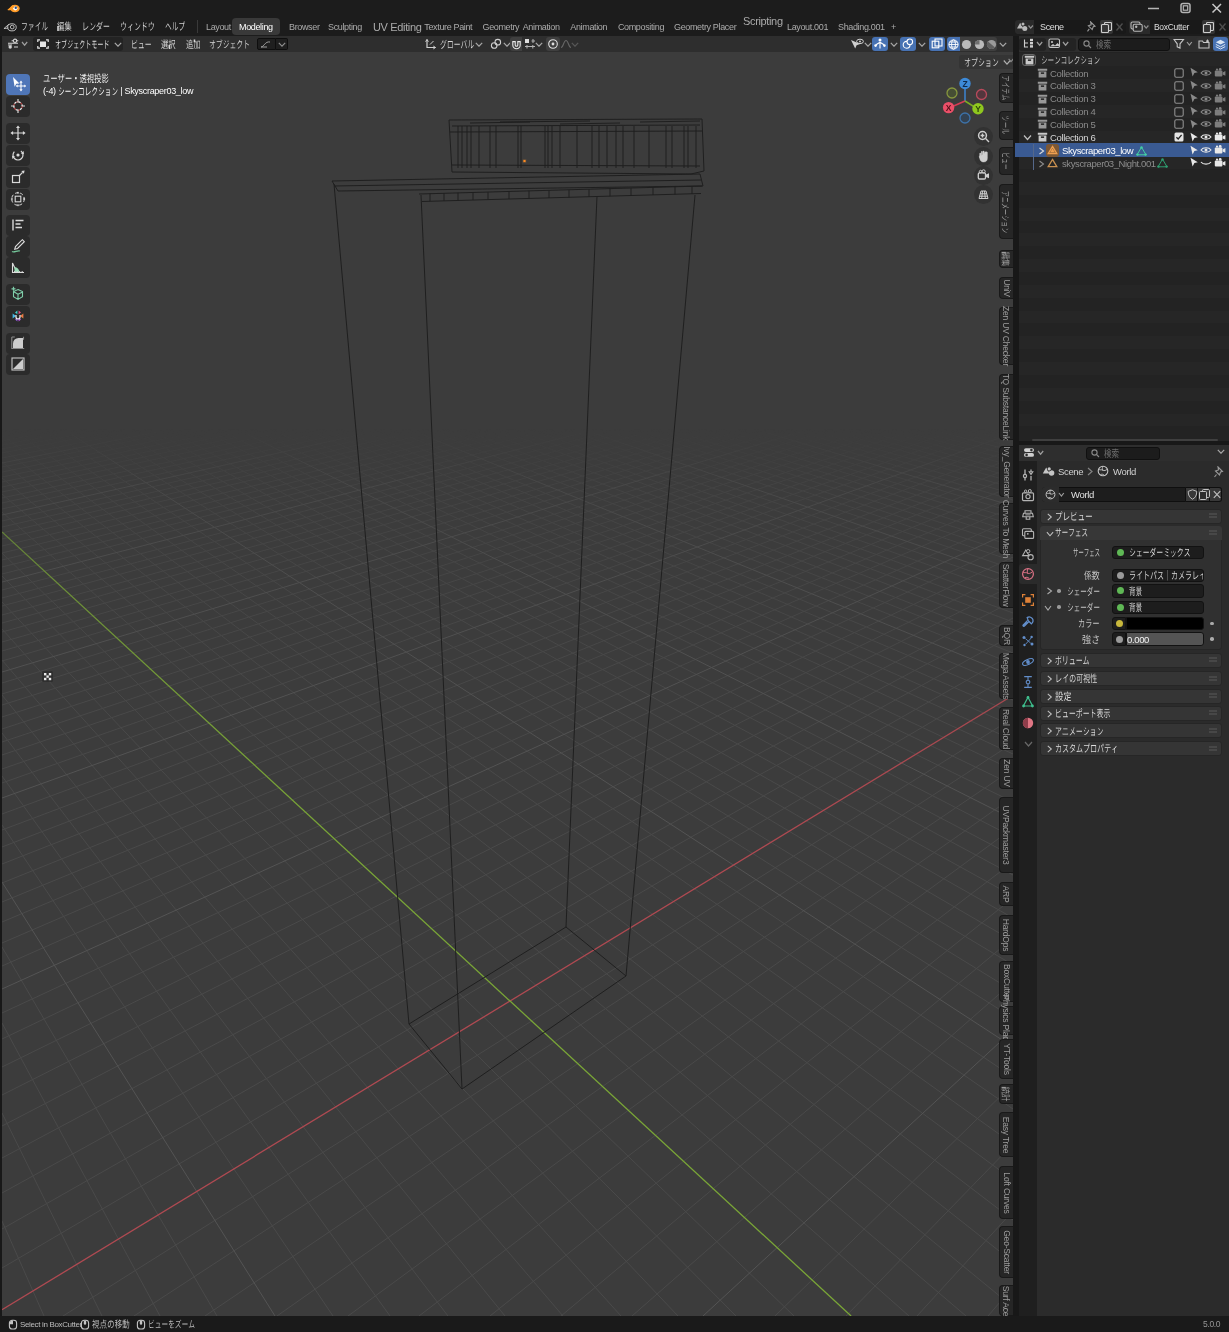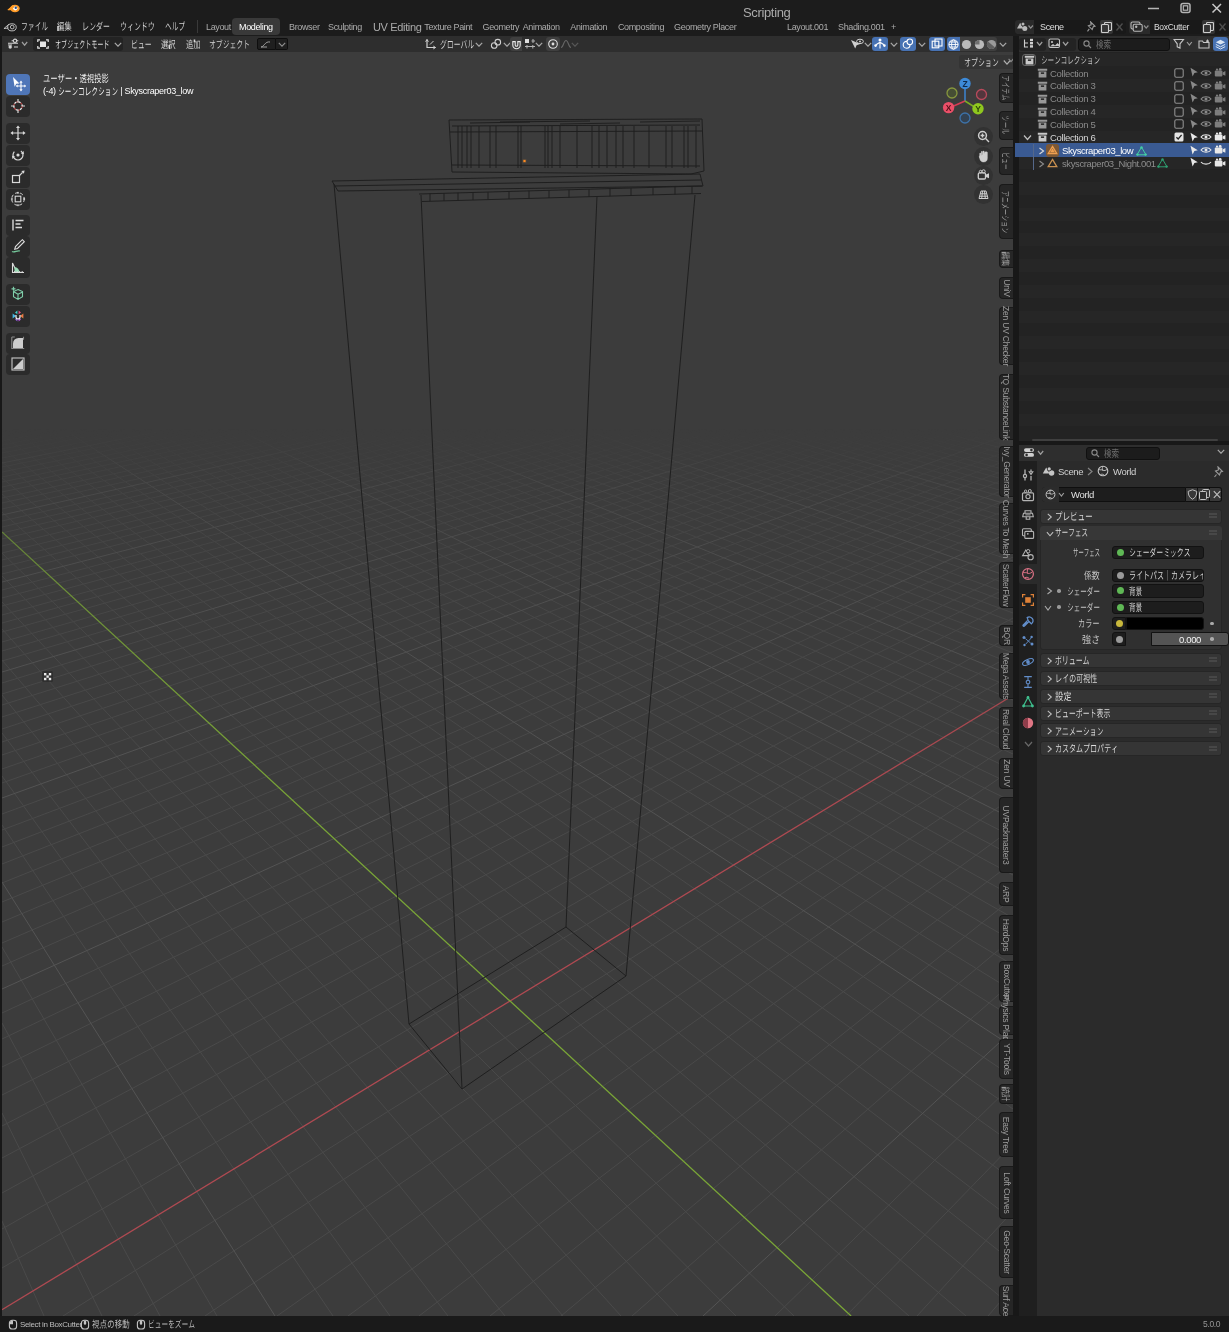--- a/index.html
+++ b/index.html
@@ -104,21 +104,21 @@
     </div>
     <div class="abs row lt" style="left:289px;top:17px;height:19px;color:#ababab;font-size:9px">Browser</div>
     <div class="abs row lt" style="left:328px;top:17px;height:19px;color:#ababab;font-size:9px">Sculpting</div>
     <div class="abs row lt" style="left:373px;top:17px;height:19px;color:#ababab;font-size:11px">UV Editing</div>
     <div class="abs row lt" style="left:424.3px;top:17px;height:19px;color:#ababab;font-size:9px">Texture Paint</div>
     <div class="abs row lt" style="left:482.5px;top:17px;height:19px;color:#ababab;font-size:9px">Geometry</div>
     <div class="abs row lt" style="left:522.7px;top:17px;height:19px;color:#ababab;font-size:9px">Animation</div>
     <div class="abs row lt" style="left:570.3px;top:17px;height:19px;color:#ababab;font-size:9px">Animation</div>
     <div class="abs row lt" style="left:617.9px;top:17px;height:19px;color:#ababab;font-size:9px">Compositing</div>
     <div class="abs row lt" style="left:674px;top:17px;height:19px;color:#ababab;font-size:9px">Geometry Placer</div>
-    <div class="abs row lt" style="left:743px;top:3px;height:19px;color:#ababab;font-size:13px">Scripting</div>
+    <div class="abs row lt" style="left:743px;top:11px;height:19px;color:#ababab;font-size:11px">Scripting</div>
     <div class="abs row lt" style="left:787px;top:17px;height:19px;color:#ababab;font-size:9px">Layout.001</div>
     <div class="abs row lt" style="left:838px;top:17px;height:19px;color:#ababab;font-size:9px">Shading.001</div>
     <div class="abs row lt" style="left:891px;top:17px;height:19px;color:#ababab;font-size:9px">+</div>
     <div class="abs" style="left:1014.5px;top:19.5px;width:111px;height:14.5px;background:#191919;border-radius:3px"></div>
     <div class="abs" style="left:1014.5px;top:19.5px;width:19px;height:14.5px;background:#2a2a2a;border-radius:3px 0 0 3px"></div>
     <svg class="abs" style="left:1016px;top:21px" width="19" height="12" viewBox="0 0 19 12">
 <path d="M4.2 1.8 L7.4 7.6 H1 Z" fill="#b9b9b9"></path>
       <circle cx="8.8" cy="7.4" r="2.5" fill="#b9b9b9"></circle>
 <circle cx="7" cy="3" r="2.2" fill="#2a2a2a"></circle>
       <circle cx="7" cy="3" r="1.5" fill="#b9b9b9"></circle>
@@ -1070,21 +1070,21 @@
     <div class="abs" style="left:1126px;top:616.7px;width:78px;height:13.5px;background:#000;border-radius:0 3px 3px 0;border:1px solid #121212"></div>
     <span class="abs" style="left:1210px;top:621.5px;width:3.5px;height:3.5px;border-radius:50%;background:#ababab"></span>
     <div class="abs row" style="left:1082.0px;top:632.3px;height:13.5px">
       <svg class="j" style="width:18.0px;height:10.5px;" viewBox="0 0 200 100" preserveAspectRatio="none">
         <use href="#t27" fill="#cacaca"></use>
       </svg>
     </div>
     <div class="abs row" style="left:1112px;top:632.3px;width:14px;height:13.5px;background:#1d1d1d;border-radius:3px 0 0 3px;border:1px solid #121212">
       <span style="margin:auto;width:7px;height:7px;border-radius:50%;background:#9a9a9a"></span>
     </div>
-    <div class="abs row" style="left:1151px;top:632.3px;width:78px;height:13.5px;background:#545454;border-radius:0 3px 3px 0;border:1px solid #121212;justify-content:center">
+    <div class="abs row" style="left:1126px;top:632.3px;width:78px;height:13.5px;background:#545454;border-radius:0 3px 3px 0;border:1px solid #121212;">
       <span class="lt" style="font-size:9.5px;color:#f4f4f4">0.000</span>
     </div>
     <span class="abs" style="left:1210px;top:637px;width:3.5px;height:3.5px;border-radius:50%;background:#ababab"></span>
     <div class="abs" style="left:1040px;top:652.6px;width:182px;height:15px;background:#353535;border-radius:3px;border:1px solid #262626"></div>
     <svg class="abs" style="left:1045.5px;top:656.6px" width="8" height="8" viewBox="0 0 9 9">
       <path d="M2 1 l4 3.5 -4 3.5" fill="none" stroke="#c0c0c0" stroke-width="1.2"></path>
     </svg>
     <div class="abs row" style="left:1054.6px;top:652.6px;height:15px">
       <svg class="j" style="width:34.6px;height:10.5px;" viewBox="0 0 500 100" preserveAspectRatio="none">
         <use href="#t28" fill="#dedede"></use>

